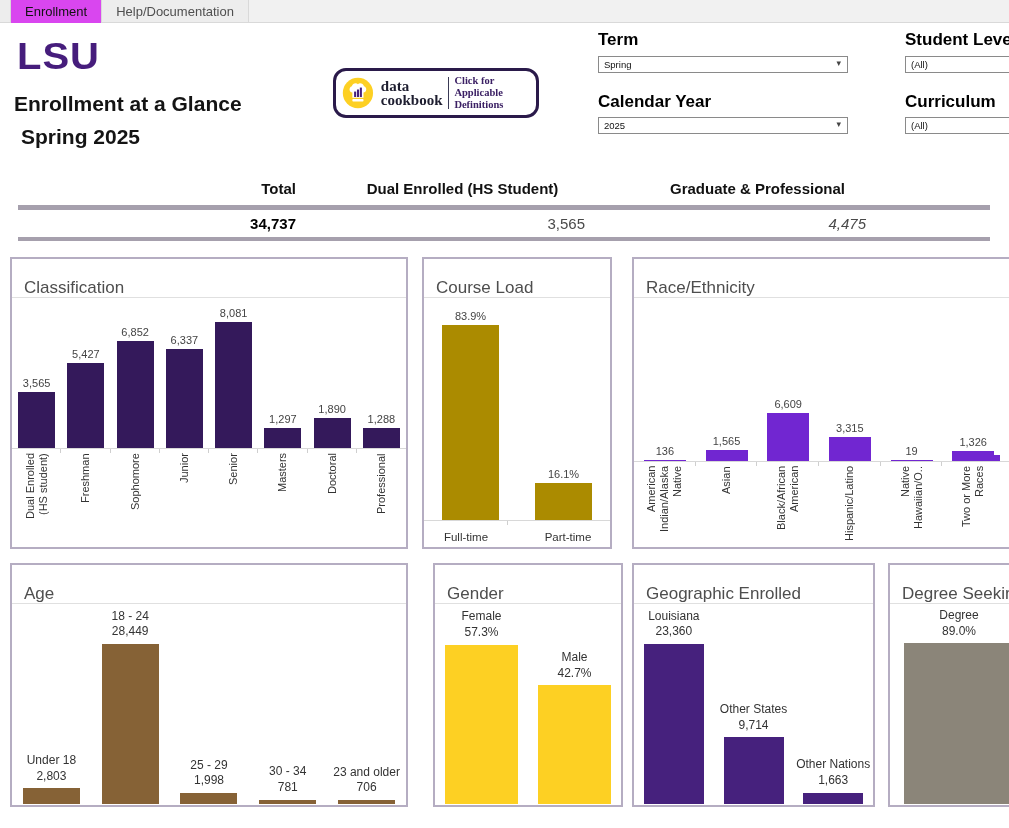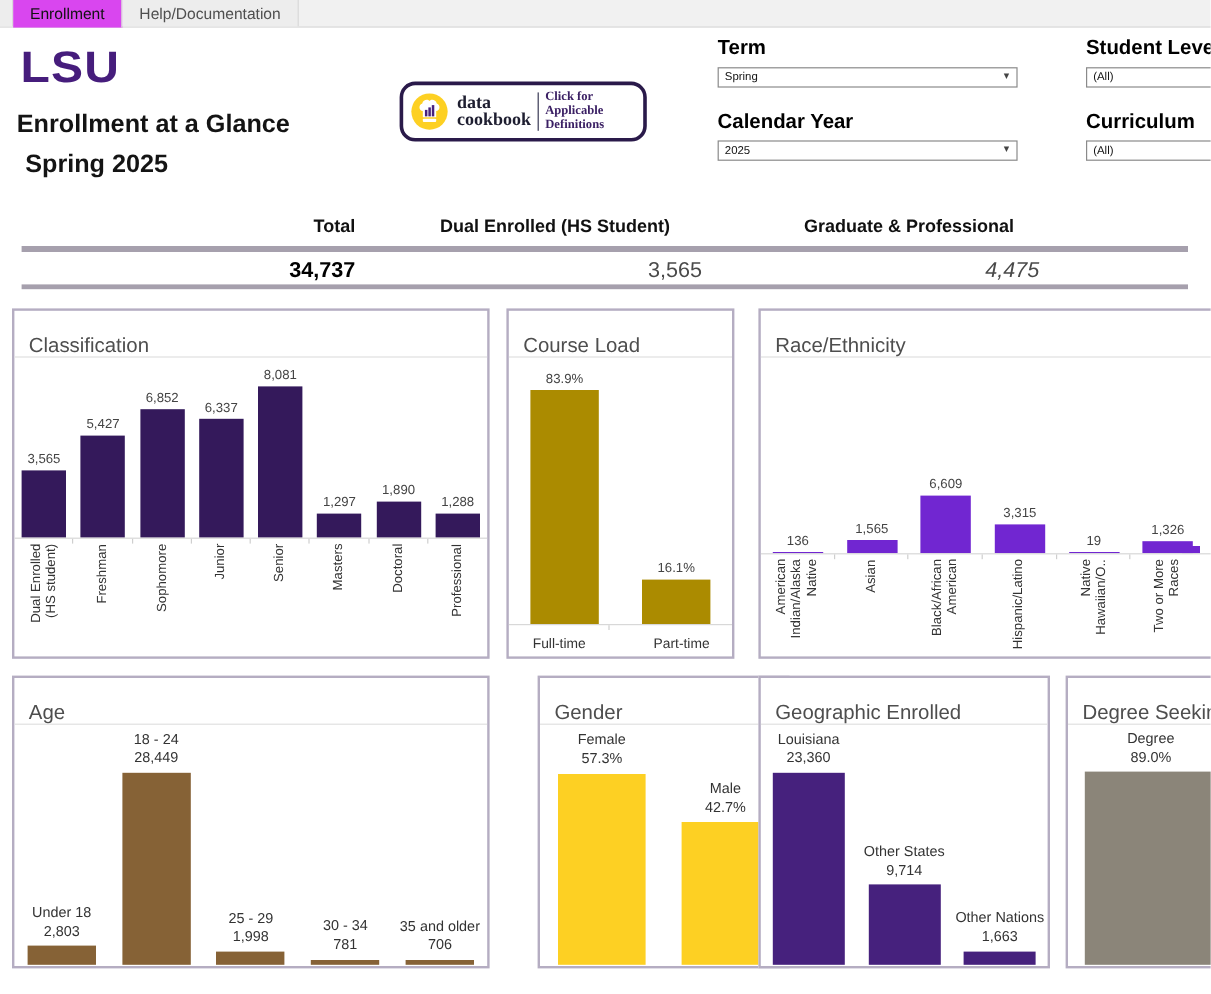--- a/index.html
+++ b/index.html
@@ -27,21 +27,21 @@
   .badge .note{font-family:"Liberation Serif",serif;font-weight:bold;font-size:10.5px;
                color:#3b2064;line-height:1.15;}
   
   .flabel{position:absolute;font-size:17px;font-weight:bold;color:#000;white-space:nowrap;overflow:hidden;}
   .select{position:absolute;height:17px;border:1px solid #8a8a8a;background:#fff;
           font-size:9.5px;color:#111;display:flex;align-items:center;padding:0 5px;
           box-sizing:border-box;cursor:pointer;}
   .select .arrow{position:absolute;right:6px;top:1px;font-size:9px;color:#444;}
   
   .sumcell{position:absolute;font-size:15px;font-weight:bold;color:#111;}
-  .sumval{position:absolute;font-size:18px;color:#4a4a4a;}
+  .sumval{position:absolute;font-size:15px;color:#4a4a4a;}
   .sumval.total{font-weight:bold;color:#000;}
   .hsep{position:absolute;background:#a6a0ad;}
   
   .panel{position:absolute;border:2px solid #b5adc2;background:#fff;box-sizing:border-box;
          overflow:hidden;}
   .panel-title{height:39px;box-sizing:border-box;padding:19px 12px 0;font-size:17px;
                color:#4e4e4e;border-bottom:1px solid #e0e0e0;white-space:nowrap;}
   .panel-body{position:relative;display:flex;flex-direction:column;height:calc(100% - 40px);}
   .plot{display:flex;align-items:flex-end;position:relative;}
   .slot{flex:1;position:relative;display:flex;justify-content:center;align-items:flex-end;height:100%;}
@@ -311,29 +311,29 @@
           <div class="slot">
             <div class="bar" style="height: 4.39963px; width: 57px; background: rgb(134, 98, 54);"></div>
             <div class="catlab" style="bottom: 8.39963px;">
               <div>30 - 34</div>
               <div>781</div>
             </div>
           </div>
           <div class="slot">
             <div class="bar" style="height: 3.97713px; width: 57px; background: rgb(134, 98, 54);"></div>
             <div class="catlab" style="bottom: 7.97713px;">
-              <div>35 and older</div>
+              <div>23 and older</div>
               <div>706</div>
             </div>
           </div>
         </div>
       </div>
   </div>
 
-  <div class="panel" style="left:448px;top:563px;width:210px;height:244px;">
+  <div class="panel" style="left:433px;top:563px;width:190px;height:244px;">
     <div class="panel-title">Gender</div>
     <div class="panel-body">
         <div class="plot" style="height: 100%;">
           <div class="slot">
             <div class="bar" style="height: 159.485px; width: 73px; background: rgb(253, 208, 35);"></div>
             <div class="catlab" style="bottom: 163.485px;">
               <div>Female</div>
               <div>57.3%</div>
             </div>
           </div>

